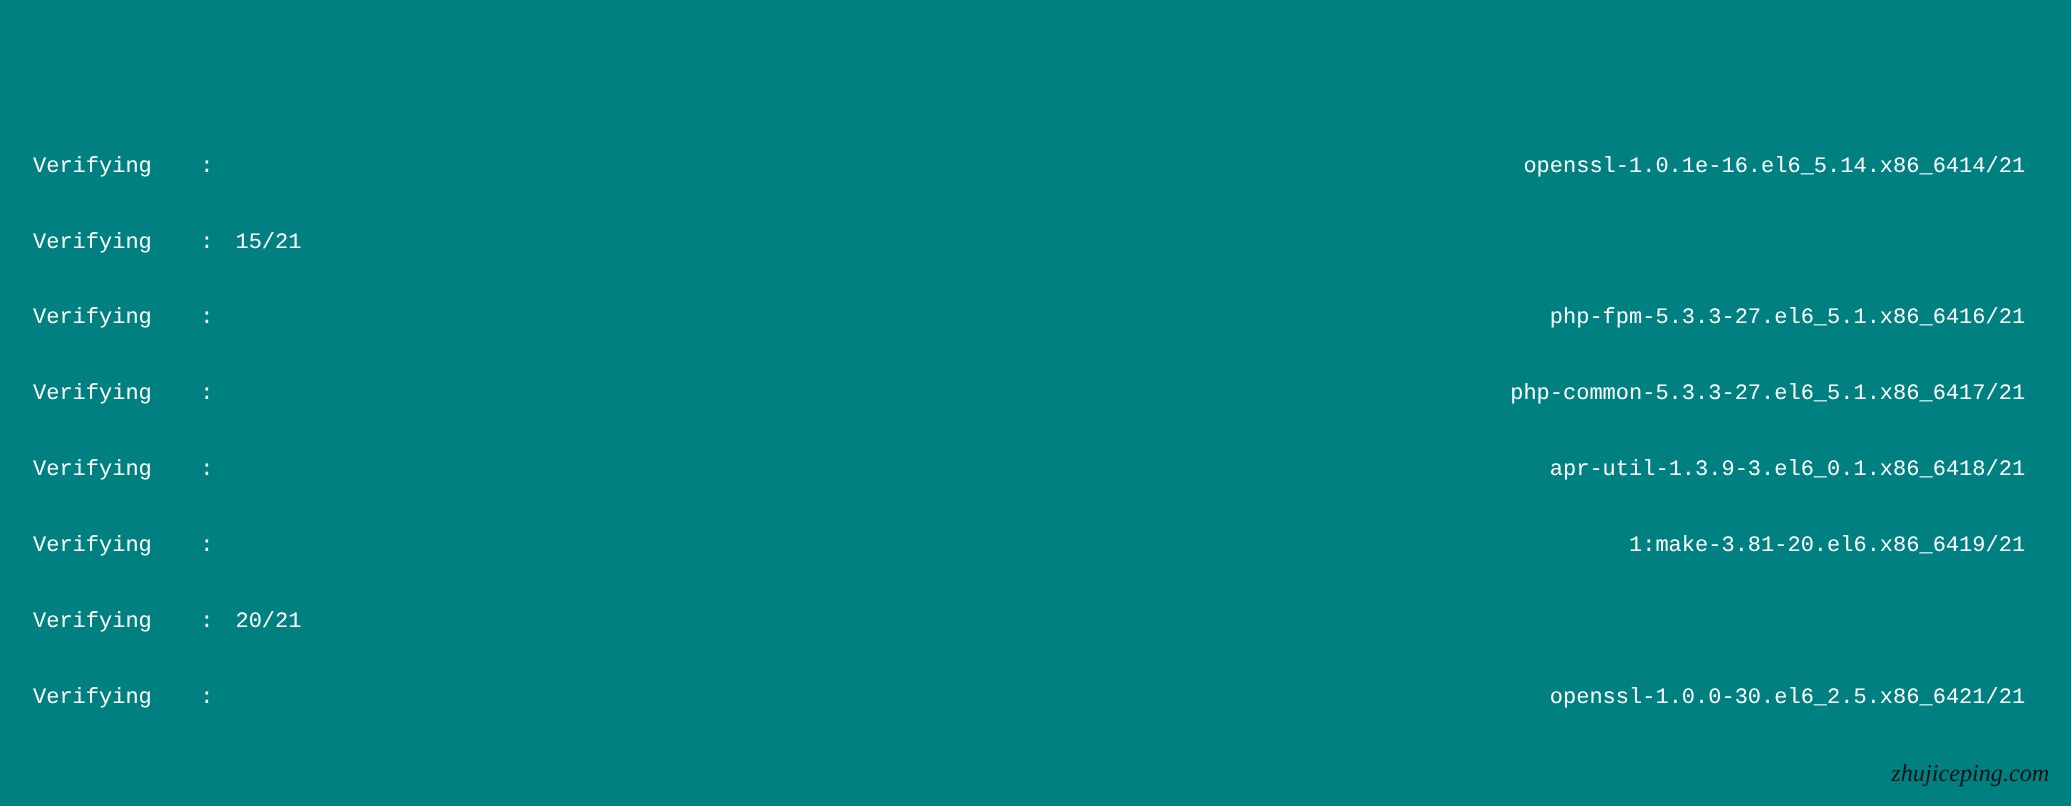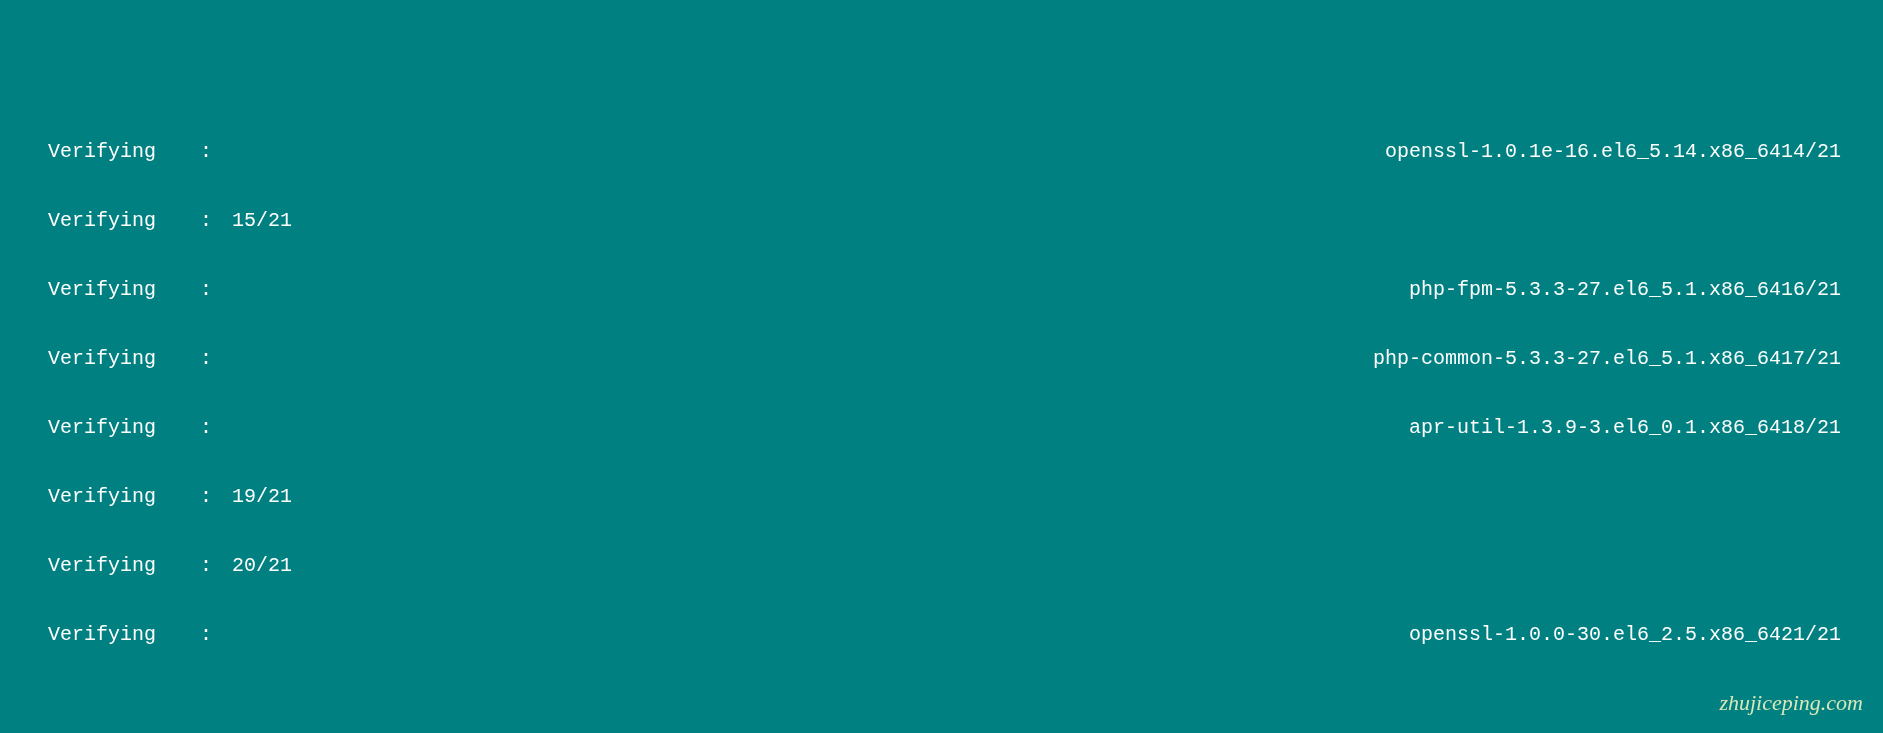--- a/index.html
+++ b/index.html
@@ -21,38 +21,38 @@
       position: relative;
     }
     .terminal {
       width: 100%;
     }
     .verify-line {
       display: flex;
       width: 100%;
     }
     .verify-label {
-      padding-left: 48px;
+      padding-left: 30px;
     }
     .verify-colon {
       padding: 0 8px;
     }
     .verify-pkg {
       flex: 1;
       text-align: right;
     }
     .verify-count {
       padding-right: 42px;
       text-align: right;
     }
     .watermark {
       position: absolute;
       bottom: 18px;
       right: 20px;
-      color: #fef9c3;
+      color: #000000;
       font-family: cursive, 'Brush Script MT';
       font-size: 22px;
       font-style: italic;
       opacity: 0.85;
     }
     .blank {
       height: 23px;
     }
   </style>
 </head>
@@ -70,21 +70,21 @@
   <div class="verify-line">
     <span class="verify-label">Verifying</span><span class="verify-colon">   : </span><span class="verify-pkg">php-fpm-5.3.3-27.el6_5.1.x86_64</span><span class="verify-count">16/21</span>
   </div>
   <div class="verify-line">
     <span class="verify-label">Verifying</span><span class="verify-colon">   : </span><span class="verify-pkg">php-common-5.3.3-27.el6_5.1.x86_64</span><span class="verify-count">17/21</span>
   </div>
   <div class="verify-line">
     <span class="verify-label">Verifying</span><span class="verify-colon">   : </span><span class="verify-pkg">apr-util-1.3.9-3.el6_0.1.x86_64</span><span class="verify-count">18/21</span>
   </div>
   <div class="verify-line">
-    <span class="verify-label">Verifying</span><span class="verify-colon">   : </span><span class="verify-count">19/21</span>
+    <span class="verify-label">Verifying</span><span class="verify-colon">   : </span><span class="verify-pkg">1:make-3.81-20.el6.x86_64</span><span class="verify-count">19/21</span>
   </div>
   <div class="verify-line">
     <span class="verify-label">Verifying</span><span class="verify-colon">   : </span><span class="verify-count">20/21</span>
   </div>
   <div class="verify-line">
     <span class="verify-label">Verifying</span><span class="verify-colon">   : </span><span class="verify-pkg">openssl-1.0.0-30.el6_2.5.x86_64</span><span class="verify-count">21/21</span>
   </div>
 
   <div class="blank"></div>
 

